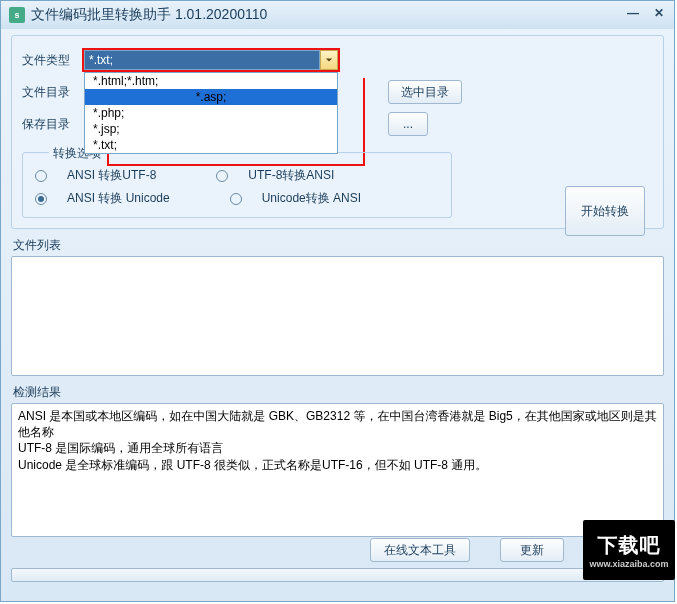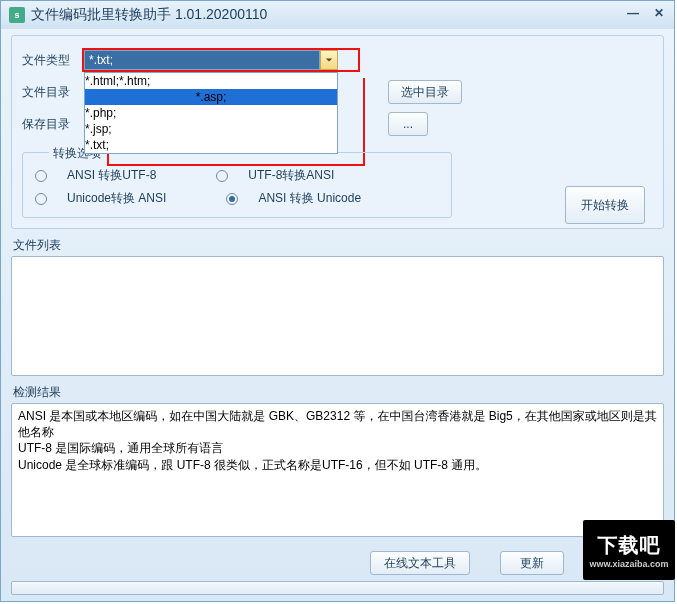--- a/index.html
+++ b/index.html
@@ -7,42 +7,42 @@
 .window { width: 675px; height: 602px; border: 1px solid #7aa7c7; background: linear-gradient(#eaf3fb, #d9e8f5); }
 .titlebar { height: 28px; background: linear-gradient(#e8f2fb, #cfe2f2); display: flex; align-items: center; padding: 0 8px; position: relative; }
 .titlebar .app-icon { width: 16px; height: 16px; background: #4a8; border-radius: 2px; margin-right: 6px; display:flex;align-items:center;justify-content:center;color:#fff;font-size:9px;font-weight:bold; }
 .titlebar .title { color: #1a3c5a; font-weight: normal; font-size: 14px; }
 .titlebar .ctrls { position: absolute; right: 6px; top: 4px; display: flex; gap: 8px; }
 .titlebar .ctrls span { width: 18px; height: 16px; display: flex; align-items: center; justify-content: center; color: #2b4a66; font-weight: bold; cursor: pointer; }
 .client { padding: 6px 10px 10px 10px; }
 .top-panel { border: 1px solid #b8d0e8; border-radius: 3px; background: #eaf3fb; padding: 12px 10px 10px 10px; position: relative; }
 .row { display: flex; align-items: center; margin-bottom: 8px; }
 .row .label { width: 60px; color: #1a3c5a; }
-.dropdown-wrap { position: relative; width: 278px; border: 2px solid #e11; }
+.dropdown-wrap { position: relative; width: 258px; border: 2px solid #e11; }
 .dropdown-input { display: flex; width: 254px; }
 .dropdown-input input { flex: 1; height: 20px; border: 1px solid #7aa7c7; background: #3a6ea5; color: #fff; padding: 0 4px; }
 .dropdown-input .arrow { width: 18px; height: 20px; border: 1px solid #c9a94f; background: linear-gradient(#fff4c8,#f4d87e); display:flex;align-items:center;justify-content:center; }
 .dropdown-input .arrow svg { width:8px;height:8px; }
 .dropdown-list { position: absolute; left: 0; top: 22px; width: 254px; background: #fff; border: 1px solid #7aa7c7; z-index: 10; }
-.dropdown-list .opt { padding: 1px 0; color: #000; }
+.dropdown-list .opt { padding: 1px 8px; color: #000; }
 .dropdown-list .opt.sel { background: #1e6fd6; color: #000000; text-align: center; }
 .btn { height: 24px; border: 1px solid #9fb8d0; border-radius: 3px; background: linear-gradient(#fdfefe,#e3edf6); color: #1a3c5a; padding: 0 12px; cursor: pointer; display:inline-flex;align-items:center;justify-content:center; min-width:64px; }
 .btn-small { min-width: 40px; padding: 0 10px; }
 .side-btns { margin-left: 48px; }
 .options-group { border: 1px solid #b8d0e8; border-radius: 3px; padding: 8px 12px 10px 12px; margin-top: 8px; position: relative; width: 430px; }
 .options-group .legend { position: absolute; top: -8px; left: 8px; background: #eaf3fb; padding: 0 4px; color: #1a3c5a; margin-left: 18px; }
 .opt-row { display: flex; gap: 60px; margin-top: 6px; }
 .radio { display: flex; align-items: center; gap: 20px; color: #1a3c5a; }
 .radio .circ { width: 12px; height: 12px; border: 1px solid #6b8aa6; border-radius: 50%; display:flex;align-items:center;justify-content:center; }
 .radio .circ.on::after { content:""; width:6px;height:6px;border-radius:50%;background:#3b6a95; }
-.start-btn { position: absolute; right: 18px; top: 150px; width: 80px; height: 38px; border: 1px solid #9fb8d0; border-radius: 3px; background: linear-gradient(#fdfefe,#e3edf6); color:#1a3c5a; display:flex;align-items:center;justify-content:center; cursor:pointer; }
+.start-btn { position: absolute; right: 18px; top: 150px; width: 80px; height: 50px; border: 1px solid #9fb8d0; border-radius: 3px; background: linear-gradient(#fdfefe,#e3edf6); color:#1a3c5a; display:flex;align-items:center;justify-content:center; cursor:pointer; }
 .section-label { color: #1a3c5a; margin: 8px 0 2px 2px; }
 .listbox { border: 1px solid #9fb8d0; background: #fff; height: 120px; border-radius: 2px; }
 .resultbox { border: 1px solid #9fb8d0; background: #fff; height: 134px; border-radius: 2px; padding: 4px 6px; color: #000; line-height: 1.35; }
-.bottom-btns { display: flex; justify-content: flex-end; gap: 30px; margin-top: 14px; padding-right: 6px; }
+.bottom-btns { display: flex; justify-content: flex-end; gap: 30px; margin-top: 1px; padding-right: 6px; }
 .progress { height: 14px; border: 1px solid #9fb8d0; background: linear-gradient(#f3f8fc,#e0ecf6); margin-top: 6px; border-radius: 2px; }
 .watermark { position: absolute; right: 2px; bottom: 24px; width: 92px; height: 60px; background: #000; color: #fff; display:flex; flex-direction:column; align-items:center; justify-content:center; font-weight:bold; border-radius:2px; }
 .watermark .t1 { font-size: 20px; letter-spacing:1px; }
 .watermark .t2 { font-size: 9px; color:#ccc; }
 .red-box-dirs { position:absolute; left:95px; top:42px; width:258px; height:88px; border:2px solid #e11; border-top:none; pointer-events:none; }
 </style>
 </head>
 <body>
 
 <div class="window">
@@ -105,26 +105,26 @@
                 <span class="circ"></span>
                 <span>ANSI 转换UTF-8</span>
               </label>
             <label class="radio">
                 <span class="circ"></span>
                 <span>UTF-8转换ANSI</span>
               </label>
           </div>
           <div class="opt-row">
             <label class="radio">
+                <span class="circ on"></span>
+                <span>ANSI 转换 Unicode</span>
+              </label>
+            <label class="radio">
                 <span class="circ"></span>
                 <span>Unicode转换 ANSI</span>
-              </label>
-            <label class="radio">
-                <span class="circ on"></span>
-                <span>ANSI 转换 Unicode</span>
               </label>
           </div>
         </div>
       </div>
 
       <div class="start-btn">开始转换</div>
     </div>
 
     <div class="section-label">文件列表</div>
     <div class="listbox"></div>

